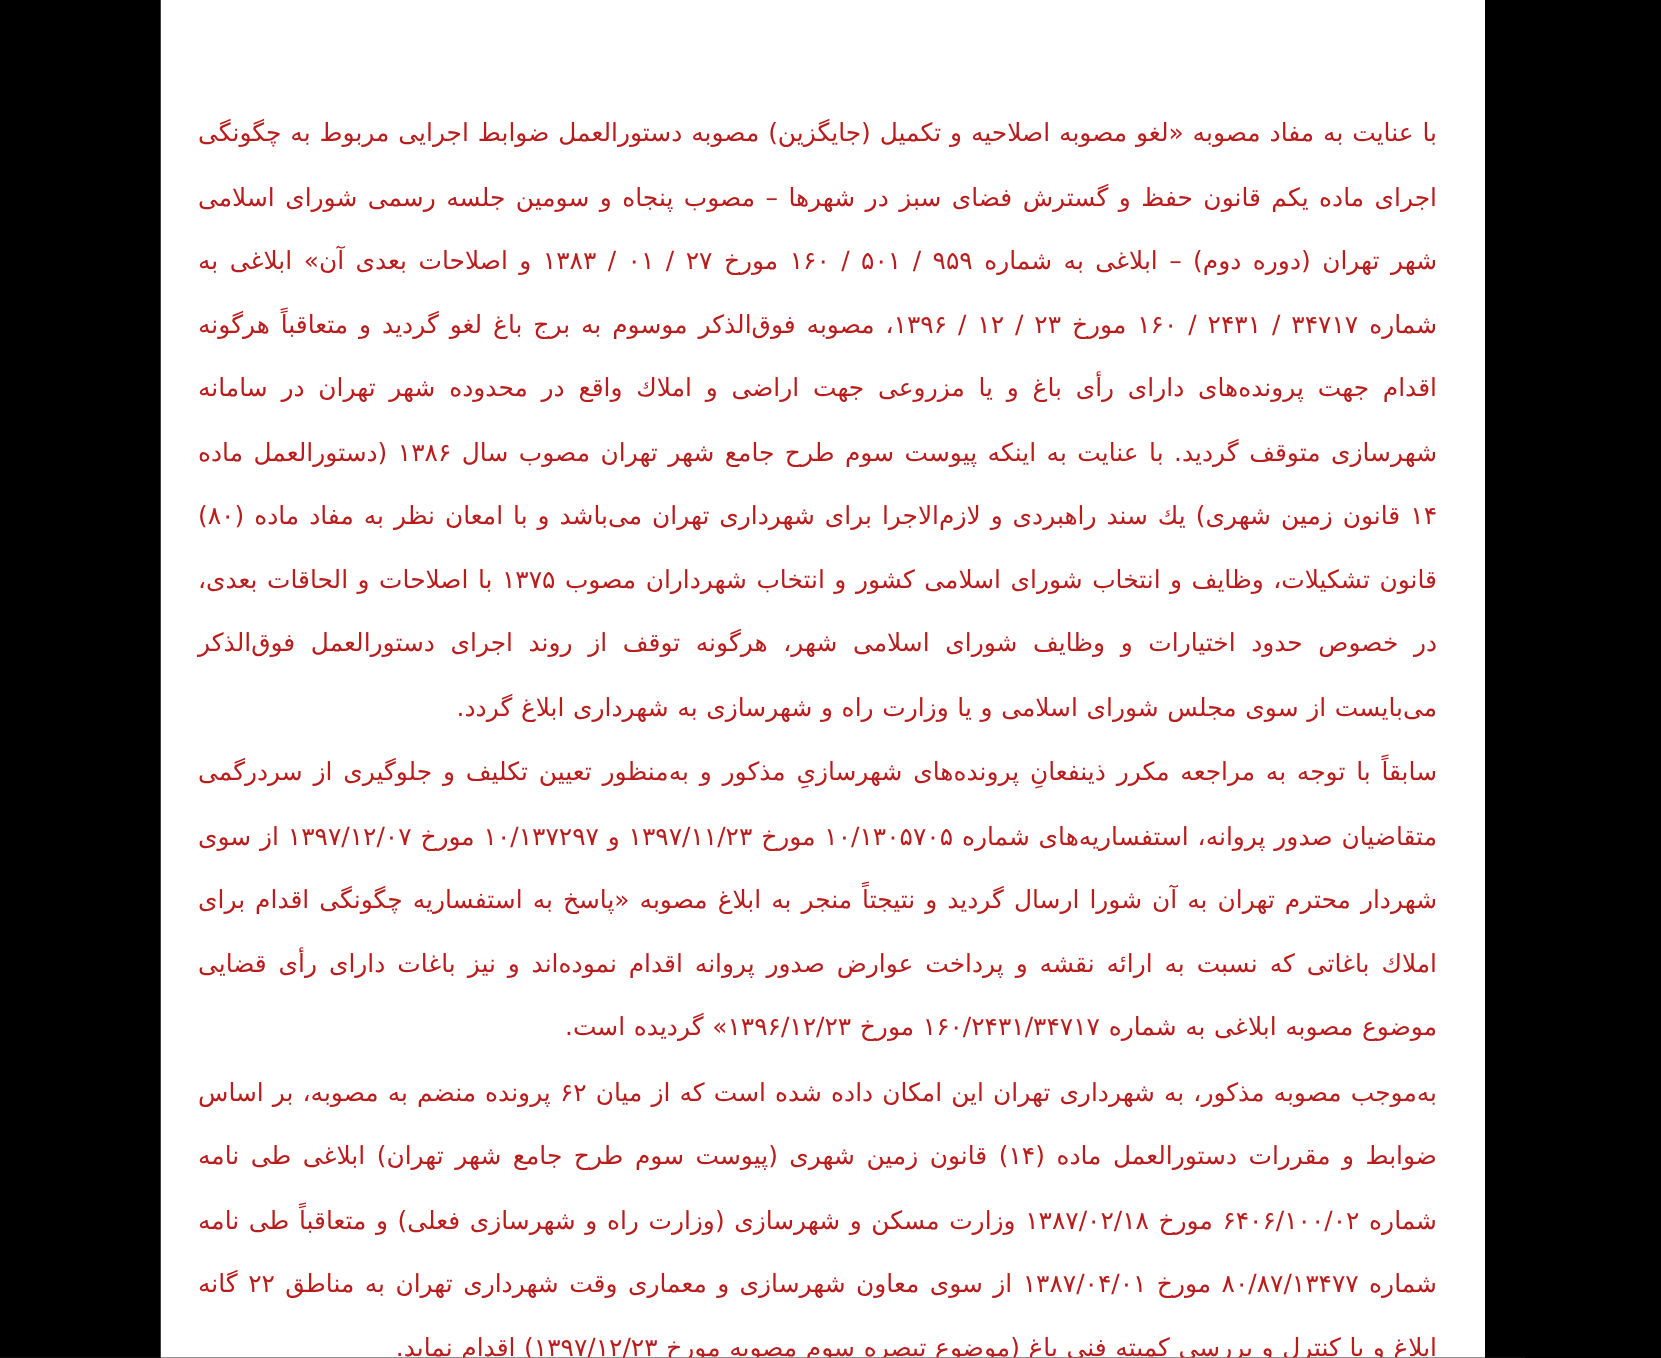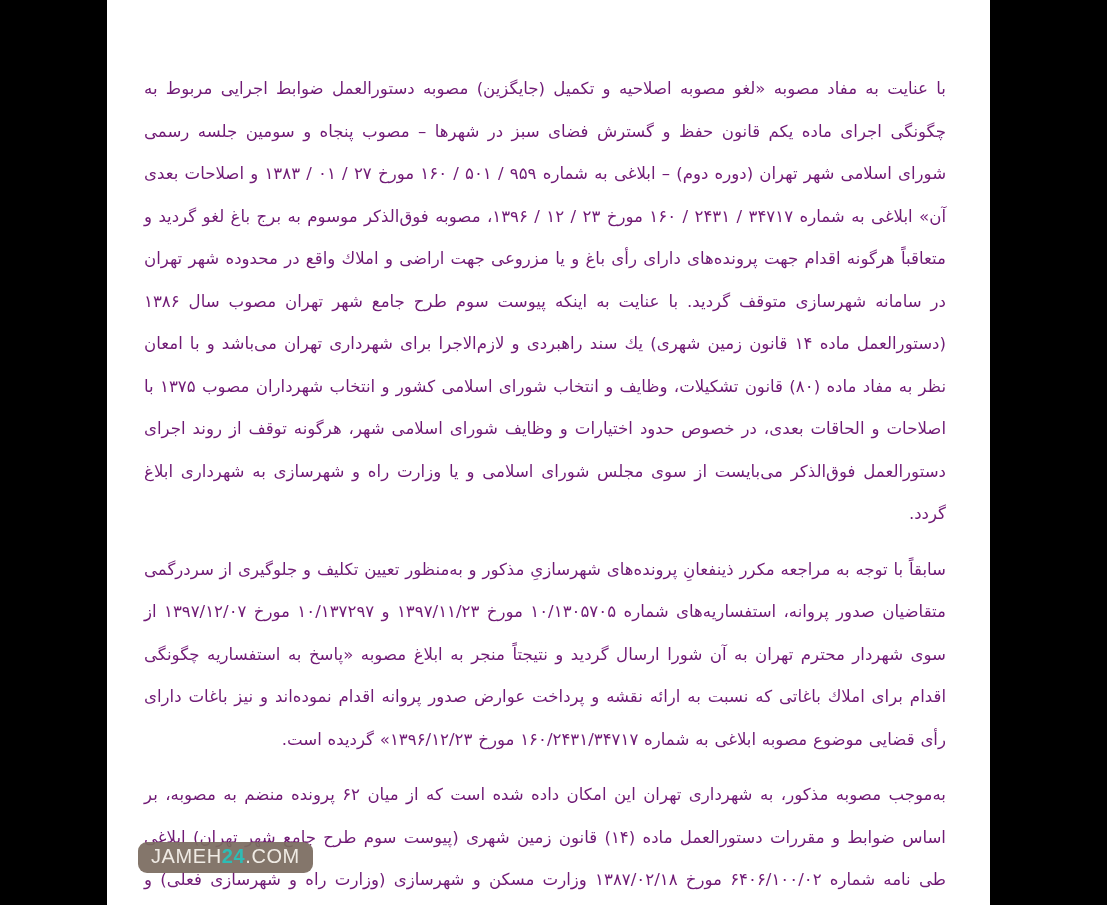--- a/index.html
+++ b/index.html
@@ -54,27 +54,27 @@
     font-family: "DejaVu Sans", "Liberation Sans", sans-serif;
   }
 
   .body-block {
     margin: 0;
     padding: 0 31px 0 24px;
     direction: rtl;
   }
 
   p.para {
-    margin: 13px;
+    margin: 1px;
     padding: 0;
     text-align: justify;
     text-align-last: right;
     text-justify: inter-word;
     direction: rtl;
-    color: #701a75;
+    color: #b91c1c;
     font-size: 16.6px;
     line-height: 42.5px;
     font-family: "DejaVu Sans", "Liberation Sans", sans-serif;
     word-spacing: 0.5px;
   }
   p.para.first { margin-top: 68px; }
 
   
   .watermark {
     position: absolute;
@@ -110,18 +110,15 @@
     <div class="body-block">
 
       <p class="para first">با عنایت به مفاد مصوبه «لغو مصوبه اصلاحیه و تکمیل (جایگزین) مصوبه دستورالعمل ضوابط اجرایی مربوط به چگونگی اجرای ماده یکم قانون حفظ و گسترش فضای سبز در شهرها – مصوب پنجاه و سومین جلسه رسمی شورای اسلامی شهر تهران (دوره دوم) – ابلاغی به شماره ۹۵۹ / ۵۰۱ / ۱۶۰ مورخ ۲۷ / ۰۱ / ۱۳۸۳ و اصلاحات بعدی آن» ابلاغی به شماره ۳۴۷۱۷ / ۲۴۳۱ / ۱۶۰ مورخ ۲۳ / ۱۲ / ۱۳۹۶، مصوبه فوق‌الذکر موسوم به برج باغ لغو گردید و متعاقباً هرگونه اقدام جهت پرونده‌های دارای رأی باغ و یا مزروعی جهت اراضی و املاك واقع در محدوده شهر تهران در سامانه شهرسازی متوقف گردید. با عنایت به اینکه پیوست سوم طرح جامع شهر تهران مصوب سال ۱۳۸۶ (دستورالعمل ماده ۱۴ قانون زمین شهری) یك سند راهبردی و لازم‌الاجرا برای شهرداری تهران می‌باشد و با امعان نظر به مفاد ماده (۸۰) قانون تشکیلات، وظایف و انتخاب شورای اسلامی کشور و انتخاب شهرداران مصوب ۱۳۷۵ با اصلاحات و الحاقات بعدی، در خصوص حدود اختیارات و وظایف شورای اسلامی شهر، هرگونه توقف از روند اجرای دستورالعمل فوق‌الذکر می‌بایست از سوی مجلس شورای اسلامی و یا وزارت راه و شهرسازی به شهرداری ابلاغ گردد.</p>
 
       <p class="para">سابقاً با توجه به مراجعه مکرر ذینفعانِ پرونده‌های شهرسازیِ مذکور و به‌منظور تعیین تکلیف و جلوگیری از سردرگمی متقاضیان صدور پروانه، استفساریه‌های شماره ۱۰/۱۳۰۵۷۰۵ مورخ ۱۳۹۷/۱۱/۲۳ و ۱۰/۱۳۷۲۹۷ مورخ ۱۳۹۷/۱۲/۰۷ از سوی شهردار محترم تهران به آن شورا ارسال گردید و نتیجتاً منجر به ابلاغ مصوبه «پاسخ به استفساریه چگونگی اقدام برای املاك باغاتی که نسبت به ارائه نقشه و پرداخت عوارض صدور پروانه اقدام نموده‌اند و نیز باغات دارای رأی قضایی موضوع مصوبه ابلاغی به شماره ۱۶۰/۲۴۳۱/۳۴۷۱۷ مورخ ۱۳۹۶/۱۲/۲۳» گردیده است.</p>
 
       <p class="para">به‌موجب مصوبه مذکور، به شهرداری تهران این امکان داده شده است که از میان ۶۲ پرونده منضم به مصوبه، بر اساس ضوابط و مقررات دستورالعمل ماده (۱۴) قانون زمین شهری (پیوست سوم طرح جامع شهر تهران) ابلاغی طی نامه شماره ۶۴۰۶/۱۰۰/۰۲ مورخ ۱۳۸۷/۰۲/۱۸ وزارت مسکن و شهرسازی (وزارت راه و شهرسازی فعلی) و متعاقباً طی نامه شماره ۸۰/۸۷/۱۳۴۷۷ مورخ ۱۳۸۷/۰۴/۰۱ از سوی معاون شهرسازی و معماری وقت شهرداری تهران به مناطق ۲۲ گانه ابلاغ و با کنترل و بررسی کمیته فنی باغ (موضوع تبصره سوم مصوبه مورخ ۱۳۹۷/۱۲/۲۳) اقدام نماید.</p>
 
     </div>
 
-    <div class="watermark">
-      <span class="wm-a">JAMEH</span><span class="wm-b">24</span><span class="wm-c">.COM</span>
-    </div>
 
   </div>
 </div>
 
 </body></html>

